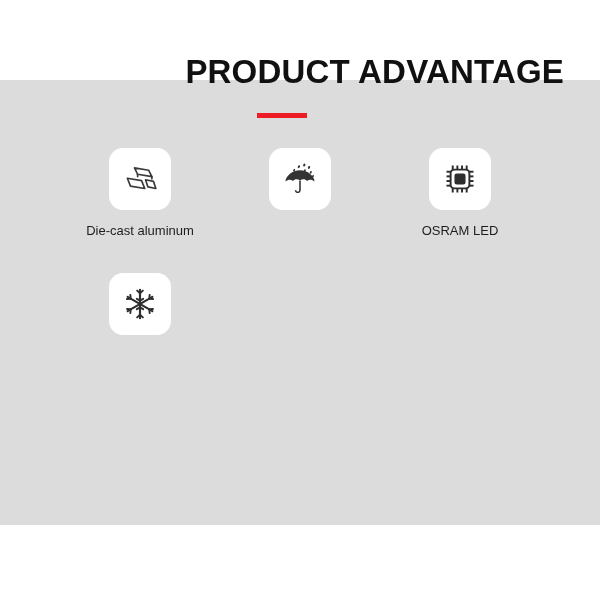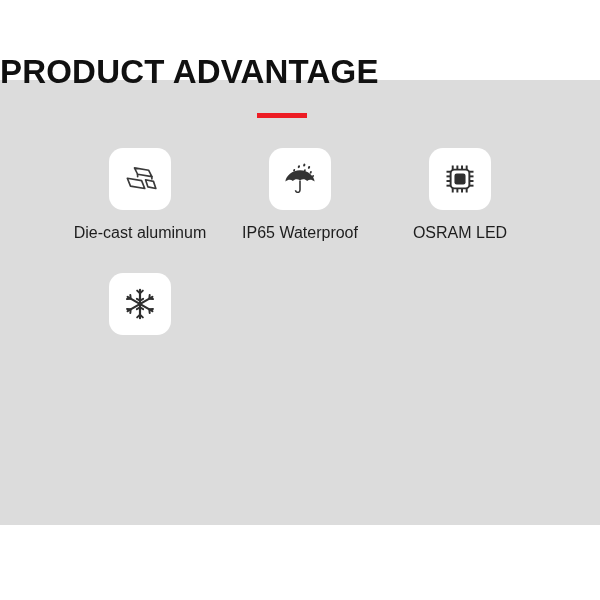--- a/index.html
+++ b/index.html
@@ -30,21 +30,21 @@
     height: 445px;
     background: #dcdcdc;
   }
 
   
   .heading-block {
     position: absolute;
     left: 0;
     top: 55px;
     width: 564px;
-    text-align: left;
+    text-align: right;
   }
   .page-title {
     font-size: 33px;
     font-weight: bold;
     letter-spacing: 0.2px;
     color: #111111;
     line-height: 1;
     margin: 0;
     font-family: "Liberation Sans", sans-serif;
   }
@@ -80,21 +80,21 @@
     display: flex;
     align-items: center;
     justify-content: center;
     box-sizing: border-box;
   }
   .icon-tile svg {
     display: block;
   }
   .feature-label {
     margin-top: 13px;
-    font-size: 16px;
+    font-size: 13px;
     color: #1d1d1d;
     text-align: left;
     line-height: 1.22;
     white-space: pre-line;
     font-family: "Liberation Sans", sans-serif;
   }
 </style>
 </head>
 <body>
 
@@ -136,21 +136,20 @@
               <ellipse cx="29.4" cy="6.4" rx="1.35" ry="1.9" transform="rotate(22 29.4 6.4)"></ellipse>
               <ellipse cx="35.4" cy="9.4" rx="1.35" ry="1.9" transform="rotate(22 35.4 9.4)"></ellipse>
               <ellipse cx="16.6" cy="13.0" rx="1.2" ry="1.7" transform="rotate(22 16.6 13.0)"></ellipse>
               <ellipse cx="30.0" cy="13.4" rx="1.2" ry="1.7" transform="rotate(22 30.0 13.4)"></ellipse>
               <ellipse cx="37.6" cy="15.6" rx="1.2" ry="1.7" transform="rotate(22 37.6 15.6)"></ellipse>
               <ellipse cx="40.4" cy="20.4" rx="1.1" ry="1.6" transform="rotate(22 40.4 20.4)"></ellipse>
             </g>
           </svg>
         </span>
       </div>
-      <div class="feature-label">IP65 Waterproof</div>
     </div>
 
 
     <div class="feature">
       <div class="icon-tile">
         <span>
           <svg width="36" height="36" viewBox="0 0 48 48">
             <g fill="#2e2e2e">
               <rect x="13" y="6" width="2.6" height="6"></rect>
               <rect x="19.2" y="6" width="2.6" height="6"></rect>

